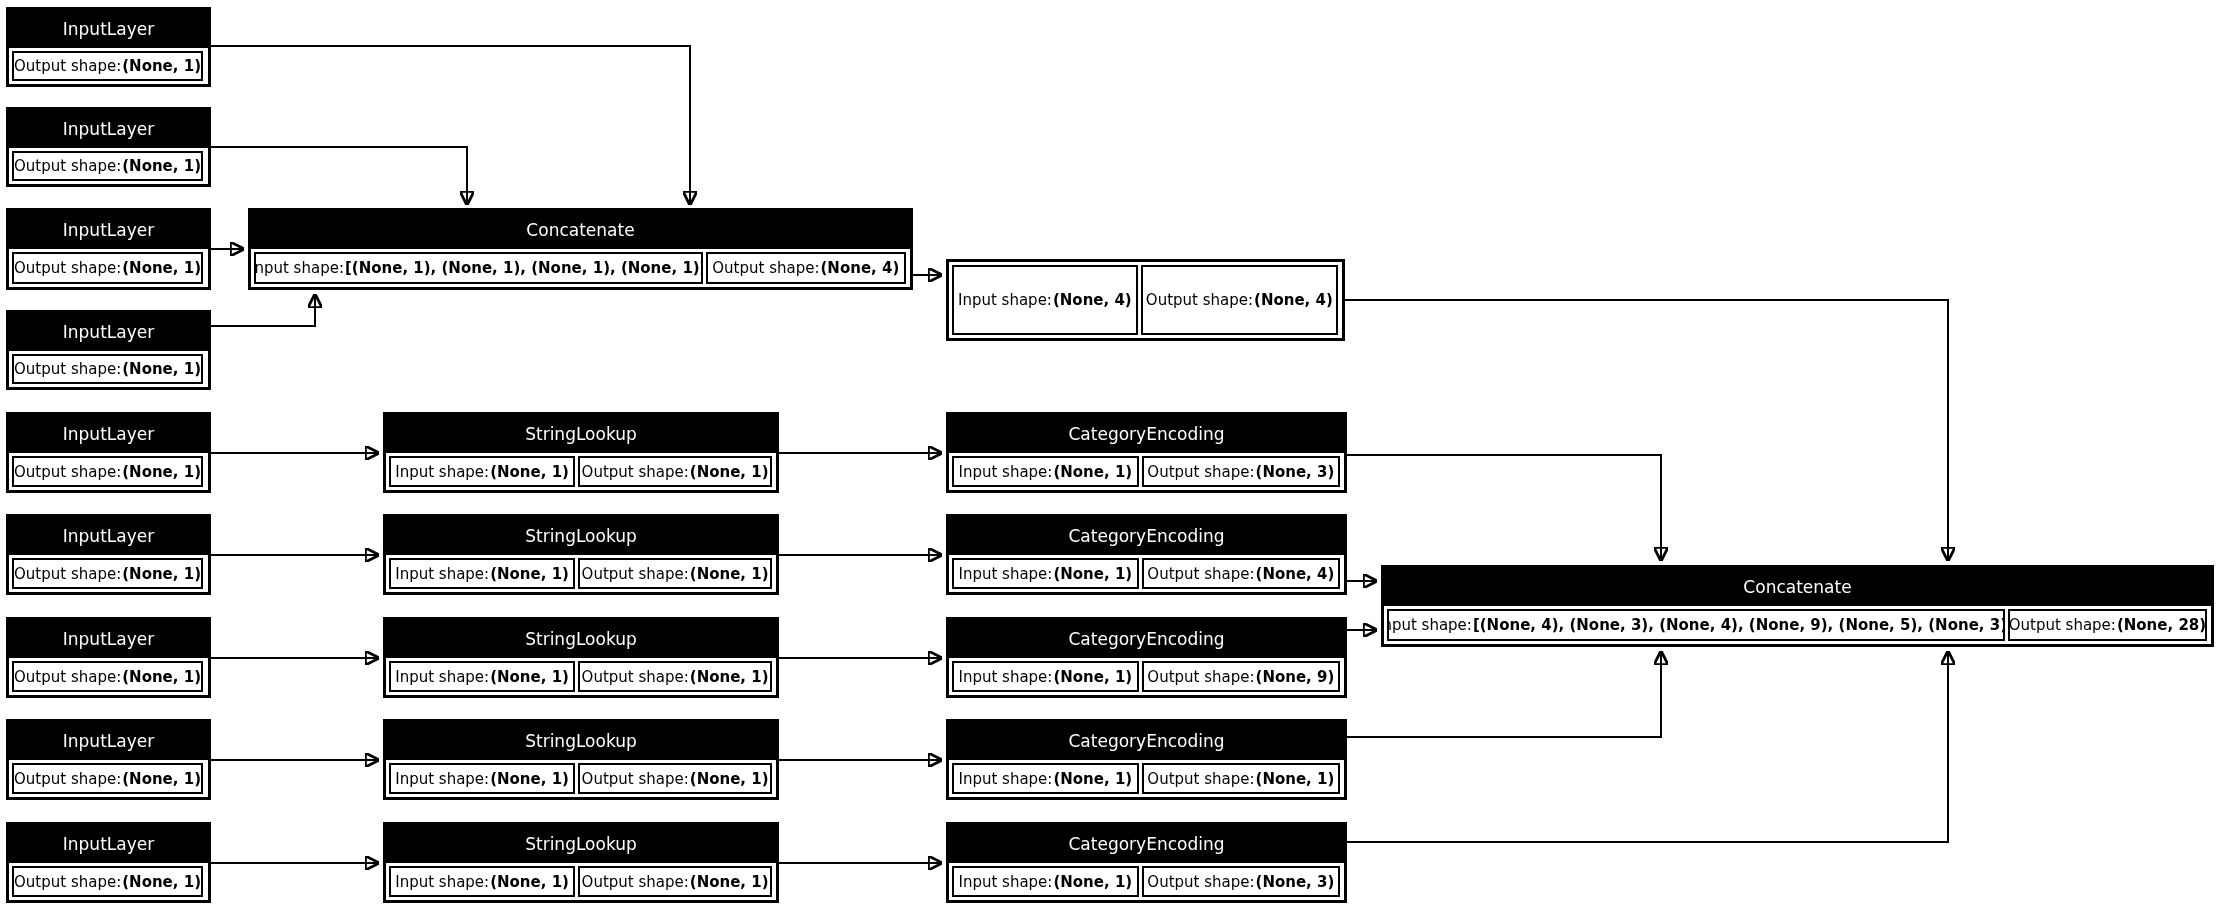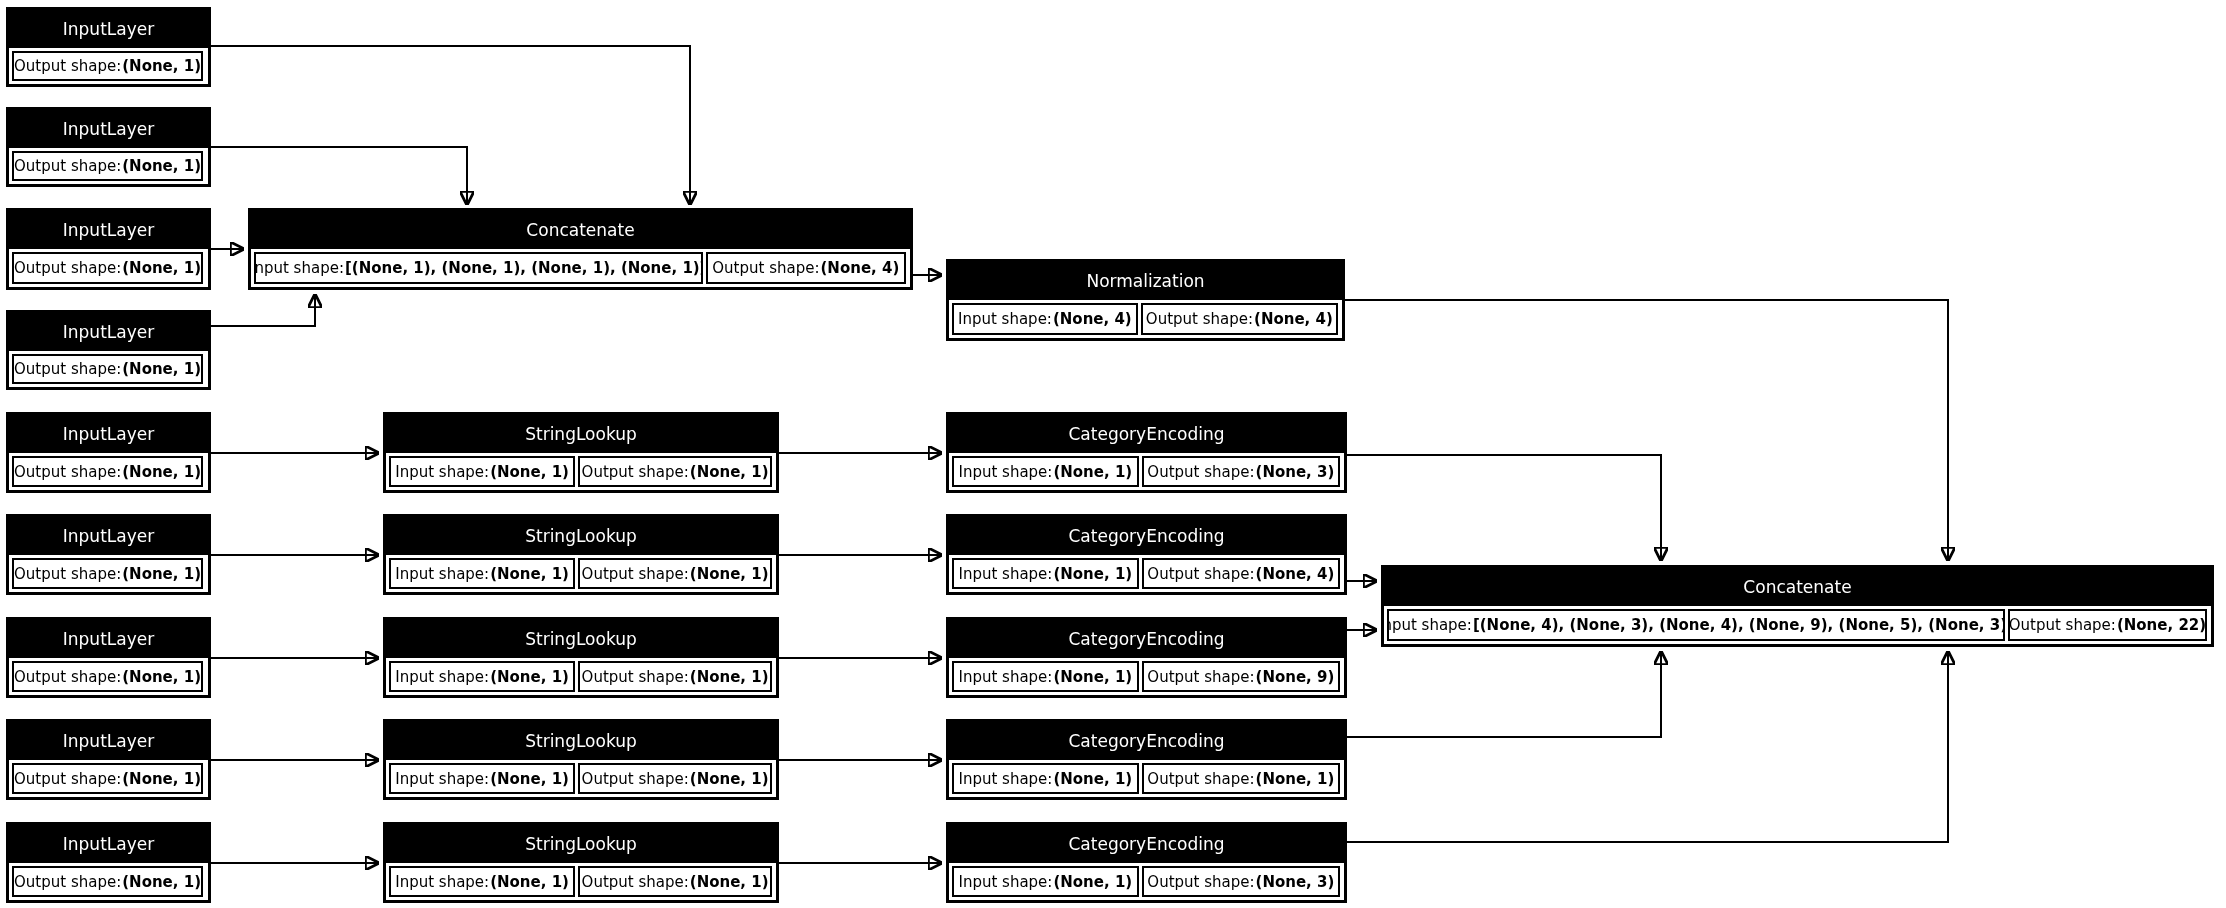--- a/index.html
+++ b/index.html
@@ -105,21 +105,20 @@
             <span>Input shape:</span>
             <b>[(None, 1), (None, 1), (None, 1), (None, 1)]</b>
           </div>
           <div class="node-cell" style="flex: 0 0 calc(31% - 2px);">
             <span>Output shape:</span>
             <b>(None, 4)</b>
           </div>
         </div>
       </div>
       <div class="node" style="left: 946px; top: 259px; width: 399px; height: 82px;">
-        <div class="node-title">Normalization</div>
         <div class="node-body">
           <div class="node-cell" style="flex: 0 0 calc(48.5% - 2px);">
             <span>Input shape:</span>
             <b>(None, 4)</b>
           </div>
           <div class="node-cell" style="flex: 0 0 calc(51.5% - 2px);">
             <span>Output shape:</span>
             <b>(None, 4)</b>
           </div>
         </div>
@@ -301,18 +300,18 @@
       </div>
       <div class="node" style="left: 1381px; top: 565px; width: 833px; height: 82px;">
         <div class="node-title">Concatenate</div>
         <div class="node-body">
           <div class="node-cell" style="flex: 0 0 calc(75.5% - 2px);">
             <span>Input shape:</span>
             <b>[(None, 4), (None, 3), (None, 4), (None, 9), (None, 5), (None, 3)]</b>
           </div>
           <div class="node-cell" style="flex: 0 0 calc(24.5% - 2px);">
             <span>Output shape:</span>
-            <b>(None, 22)</b>
+            <b>(None, 28)</b>
           </div>
         </div>
       </div>
     </div>
 </div>
 
 </body></html>

